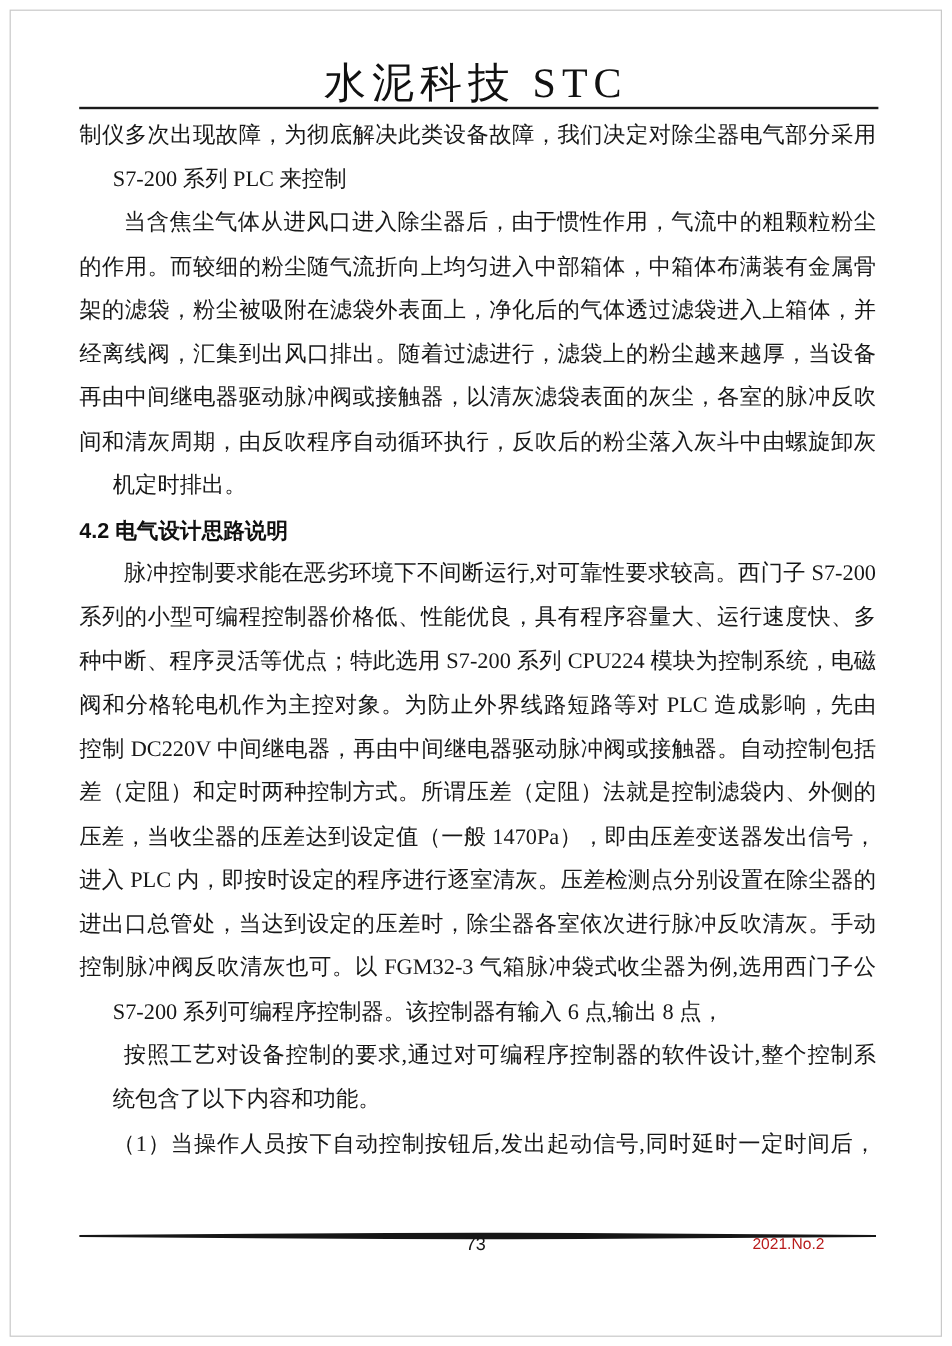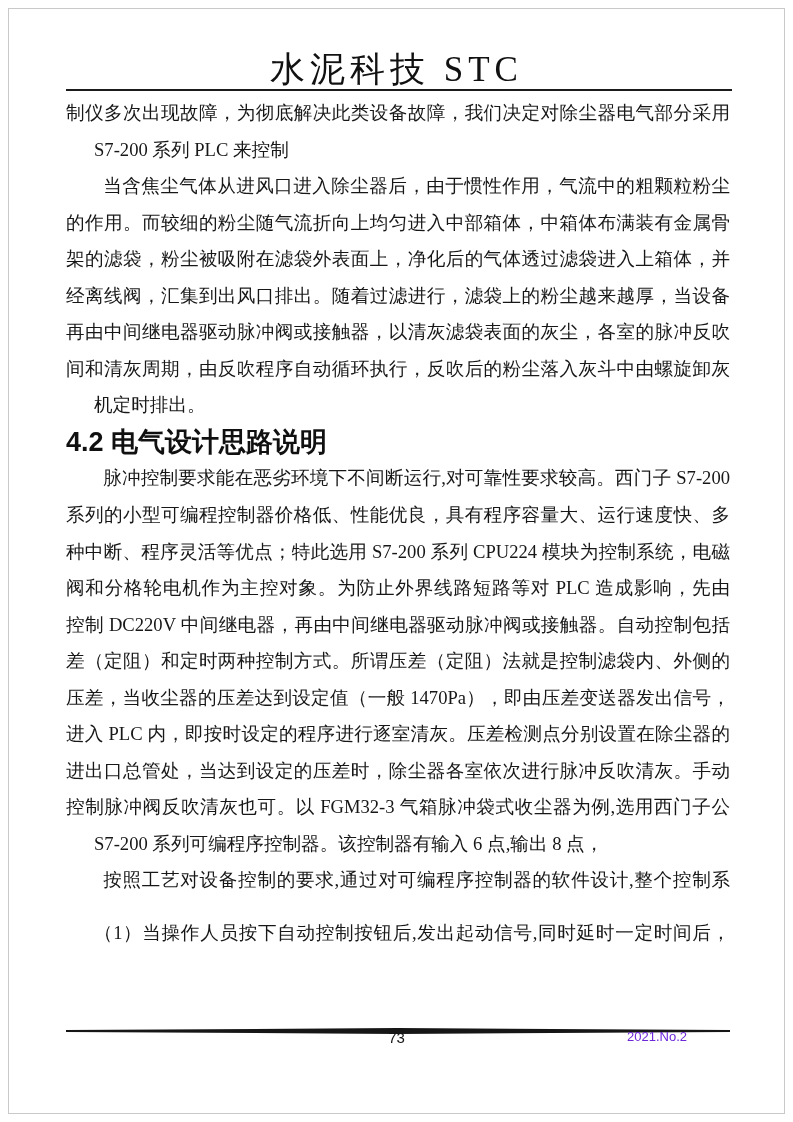--- a/index.html
+++ b/index.html
@@ -59,21 +59,21 @@
     text-justify: inter-character;
   }
   .line.left {
     text-align: center;
     text-align-last: left;
     margin-left: 28px;
   }
   .line.heading {
     font-family: "Liberation Sans", sans-serif;
     font-weight: bold;
-    font-size: 27px;
+    font-size: 18px;
     text-align: left;
     text-align-last: left;
     color: #101010;
   }
   .footer-rule {
     position: absolute;
     left: 66px;
     top: 1020px;
     width: 664px;
     height: 6px;
@@ -87,21 +87,21 @@
     font-family: "Liberation Sans", sans-serif;
     font-size: 15px;
     color: #151515;
   }
   .footer-issue {
     position: absolute;
     top: 1029px;
     right: 106px;
     font-family: "Liberation Sans", sans-serif;
     font-size: 13px;
-    color: #6d28d9;
+    color: #b91c1c;
   }
 </style>
 </head>
 <body>
 
 <div class="page">
   <div class="page-frame"></div>
 
   <div class="header-title">水泥科技 STC</div>
 
@@ -123,21 +123,22 @@
       <div class="line justify">种中断、程序灵活等优点；特此选用 S7-200 系列 CPU224 模块为控制系统，电磁</div>
       <div class="line justify">阀和分格轮电机作为主控对象。为防止外界线路短路等对 PLC 造成影响，先由 PLC</div>
       <div class="line justify">控制 DC220V 中间继电器，再由中间继电器驱动脉冲阀或接触器。自动控制包括压</div>
       <div class="line justify">差（定阻）和定时两种控制方式。所谓压差（定阻）法就是控制滤袋内、外侧的</div>
       <div class="line justify">压差，当收尘器的压差达到设定值（一般 1470Pa），即由压差变送器发出信号，</div>
       <div class="line justify">进入 PLC 内，即按时设定的程序进行逐室清灰。压差检测点分别设置在除尘器的</div>
       <div class="line justify">进出口总管处，当达到设定的压差时，除尘器各室依次进行脉冲反吹清灰。手动</div>
       <div class="line justify">控制脉冲阀反吹清灰也可。以 FGM32-3 气箱脉冲袋式收尘器为例,选用西门子公司</div>
       <div class="line left">S7-200 系列可编程序控制器。该控制器有输入 6 点,输出 8 点，</div>
       <div class="line justify" style="text-indent: 2em;">按照工艺对设备控制的要求,通过对可编程序控制器的软件设计,整个控制系</div>
-      <div class="line justify" style="text-indent: 1.5em; margin-top: 16px;">（1）当操作人员按下自动控制按钮后,发出起动信号,同时延时一定时间后，</div>
+      <div class="line left">统包含了以下内容和功能。</div>
+      <div class="line justify" style="text-indent: 1.5em;">（1）当操作人员按下自动控制按钮后,发出起动信号,同时延时一定时间后，</div>
     </div>
 
   <div class="footer-rule">
     <svg width="664" height="6" viewBox="0 0 664 6" aria-hidden="true">
       <polygon points="0,2.1 332,0 664,2.1 664,3.9 332,6 0,3.9" fill="#161616"></polygon>
     </svg>
   </div>
 
   <div class="footer-page">73</div>
 

